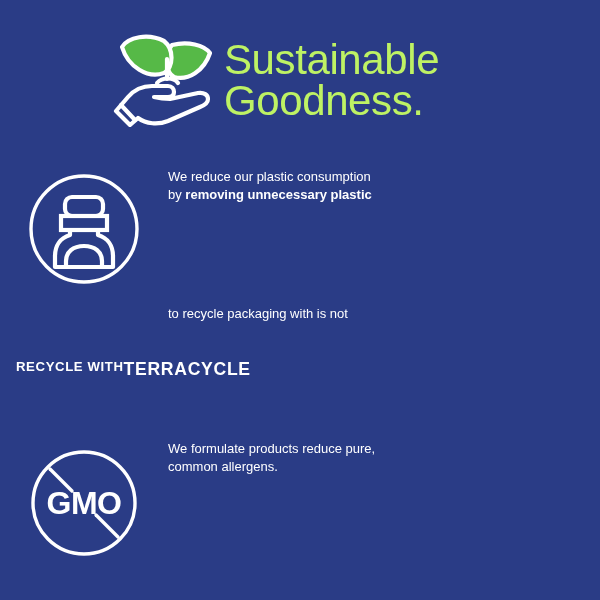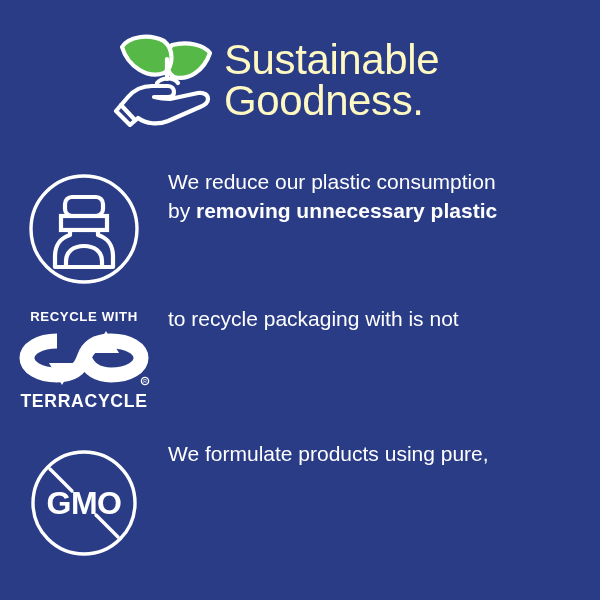--- a/index.html
+++ b/index.html
@@ -35,21 +35,21 @@
     flex: 0 0 104px;
     margin-right: 8px;
     display: block;
   }
   .header-title {
     font-size: 42px;
     line-height: 0.98;
     font-weight: 400;
     letter-spacing: -0.4px;
     white-space: pre;
-    color: #fef9c3;
+    color: #bef264;
     padding-top: 2px;
   }
 
   
   .row {
     position: absolute;
     left: 0;
     width: 600px;
     display: flex;
     align-items: flex-start;
@@ -60,21 +60,21 @@
 
   .icon-cell {
     flex: 0 0 168px;
     display: flex;
     align-items: center;
     justify-content: center;
     padding-top: 4px;
   }
   .text-cell {
     flex: 1 1 auto;
-    font-size: 21px;
+    font-size: 13px;
     line-height: 1.36;
     font-weight: 400;
     color: #ffffff;
   }
   .text-cell b {
     font-weight: 700;
   }
   .text-cell .line {
     display: block;
     white-space: pre;
@@ -82,22 +82,23 @@
   .reg {
     font-size: 0.62em;
     vertical-align: super;
     line-height: 0;
   }
 
   
   .tc-lockup {
     width: 136px;
     display: flex;
-    flex-direction: column;
+    flex-direction: row;
     align-items: center;
+    margin-top: 28px;
   }
   .tc-top {
     font-size: 13.2px;
     font-weight: 700;
     letter-spacing: 0.6px;
     color: #ffffff;
     margin-bottom: 3px;
     white-space: pre;
   }
   .tc-mark {
@@ -200,15 +201,16 @@
     <svg width="118" height="118" viewBox="0 0 118 118">
       <circle cx="59" cy="59" r="51" fill="none" stroke="#ffffff" stroke-width="3.4"></circle>
 
       <path d="M25 25 L47 47" stroke="#ffffff" stroke-width="3.4" stroke-linecap="round"></path>
 
       <path d="M71 71 L93 93" stroke="#ffffff" stroke-width="3.4" stroke-linecap="round"></path>
       <text class="gmo-text" x="59" y="70" text-anchor="middle" fill="#ffffff" font-family="Liberation Sans, sans-serif" font-size="32" font-weight="700">GMO</text>
     </svg>
   </div>
   <div class="text-cell">
-      <span class="line">We formulate products using pure,</span>
+      <span class="line">We formulate products reduce pure,</span>
+      <span class="line">common allergens.</span>
     </div>
 </div>
 
 </body></html>

